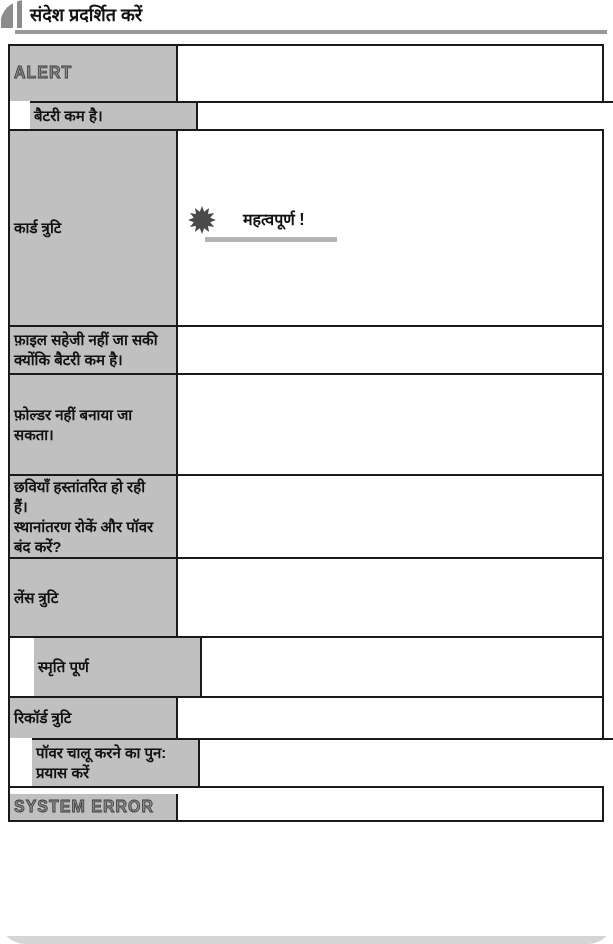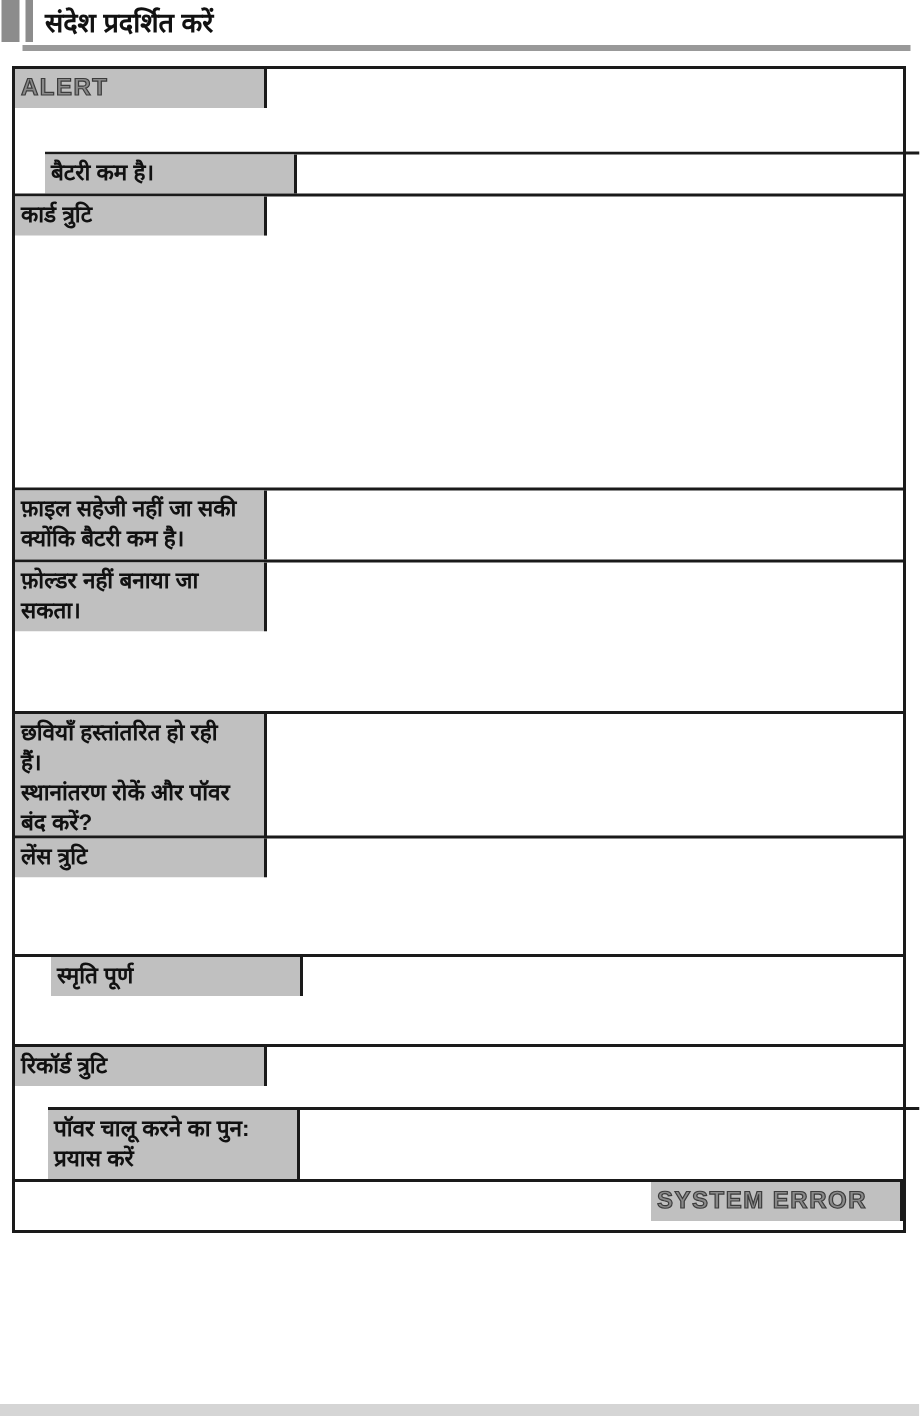--- a/index.html
+++ b/index.html
@@ -1,30 +1,30 @@
 <!DOCTYPE html>
 <html><head>
 <meta charset="utf-8">
 <style>
   * { margin: 0; padding: 0; box-sizing: border-box; }
   html, body { width: 613px; height: 944px; background: #ffffff;
     font-family: "Liberation Sans", "DejaVu Sans", sans-serif; }
-  .page { position: relative; width: 613px; height: 944px; overflow: hidden; background: #fff; }
+  .page { position: relative; width: 613px; height: 944px; overflow: hidden; background: #fff; border-radius: 25px; }
 
   
   .hdr-bar1 { position: absolute; left: 1px; top: 0; width: 12px; height: 28px; background: #8c8c8c; }
   .hdr-bar2 { position: absolute; left: 17px; top: 0; width: 5px; height: 28px; background: #8c8c8c; }
   .hdr-title { position: absolute; left: 30px; top: 2px; font-size: 18px; font-weight: bold;
     color: #111; white-space: nowrap; }
   .hdr-rule { position: absolute; left: 15px; top: 30px; width: 592px; height: 4px; background: #999999; }
 
   
   .msg-table { position: absolute; left: 8px; top: 44px; width: 596px; height: 778px;
     border: 2px solid #1a1a1a; display: flex; flex-direction: column; }
-  .trow { display: flex; flex-direction: column; width: 100%; }
+  .trow { display: flex; flex-direction: row; width: 100%; }
   .trow + .trow { border-top: 2px solid #1a1a1a; }
   .trow:nth-child(1)  { height: 61px; }
   .trow:nth-child(2)  { height: 30px; margin-left: 20px; }
   .trow:nth-child(3)  { height: 218px; }
   .trow:nth-child(4)  { height: 48px; }
   .trow:nth-child(5)  { height: 113px; }
   .trow:nth-child(6)  { height: 83px; }
   .trow:nth-child(7)  { height: 87px; }
   .trow:nth-child(8)  { height: 67px; padding-left: 24px; }
   .trow:nth-child(9)  { height: 46px; }
@@ -68,20 +68,27 @@
       <div class="cell-desc"></div>
     </div>
 
     <div class="trow">
       <div class="cell-msg">बैटरी कम है।</div>
       <div class="cell-desc"></div>
     </div>
 
     <div class="trow">
       <div class="cell-msg">कार्ड त्रुटि</div>
+      <div class="cell-desc">
+        <svg class="imp-star" viewBox="0 0 28 28" xmlns="http://www.w3.org/2000/svg">
+          <polygon fill="#4a4a4a" points="14,0 16.2,5.8 21,1.9 20,8 26.1,7 22.2,11.8 28,14 22.2,16.2 26.1,21 20,20 21,26.1 16.2,22.2 14,28 11.8,22.2 7,26.1 8,20 1.9,21 5.8,16.2 0,14 5.8,11.8 1.9,7 8,8 7,1.9 11.8,5.8"></polygon>
+        </svg>
+        <span class="imp-label">महत्वपूर्ण !</span>
+        <div class="imp-bar"></div>
+      </div>
     </div>
 
     <div class="trow">
       <div class="cell-msg">फ़ाइल सहेजी नहीं जा सकी
 क्योंकि बैटरी कम है।</div>
       <div class="cell-desc"></div>
     </div>
 
     <div class="trow">
       <div class="cell-msg">फ़ोल्डर नहीं बनाया जा

